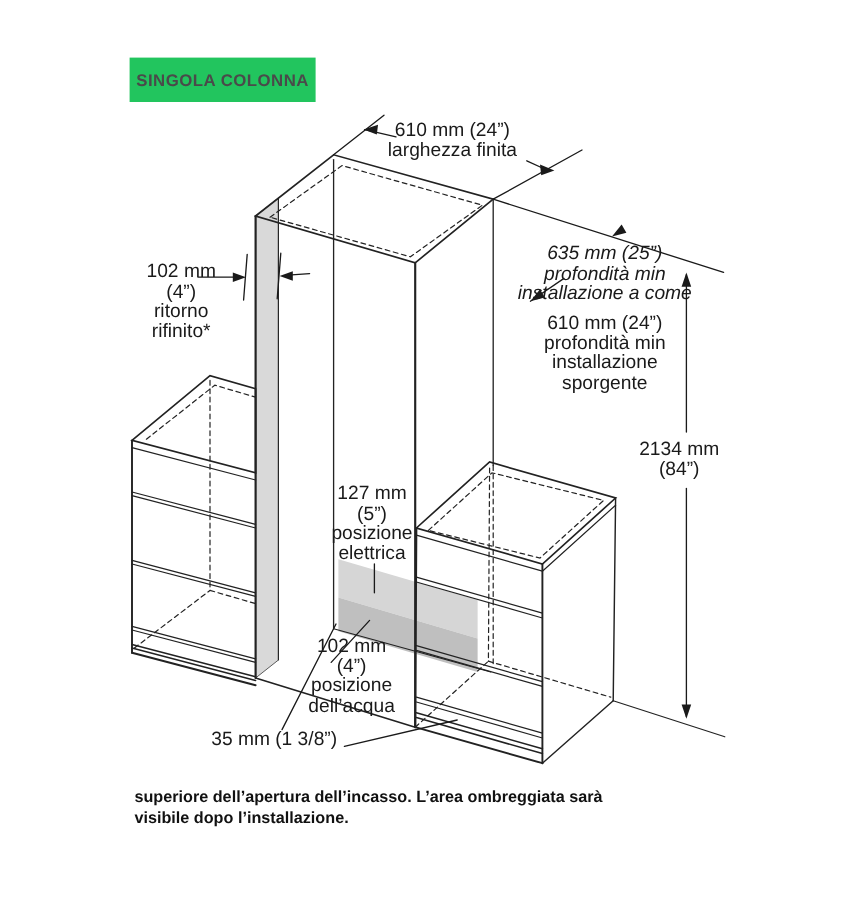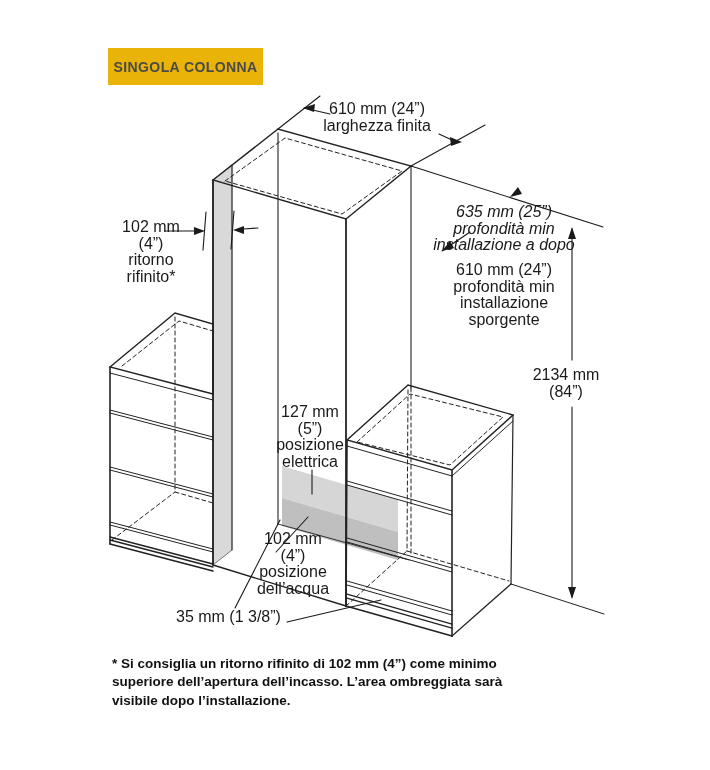--- a/index.html
+++ b/index.html
@@ -1,18 +1,18 @@
 <!DOCTYPE html>
 <html><head>
 <meta charset="utf-8">
 <style>
   html,body{margin:0;padding:0;background:#fff;}
   .canvas{position:relative;width:710px;height:770px;background:#ffffff;overflow:hidden;
           font-family:"Liberation Sans","DejaVu Sans",sans-serif;color:#1a1a1a;}
-  .badge{position:absolute;left:108px;top:48px;width:155px;height:37px;background:#eab308;
+  .badge{position:absolute;left:108px;top:48px;width:155px;height:37px;background:#22c55e;
          display:flex;align-items:center;justify-content:center;font-size:14px;font-weight:700;
          letter-spacing:.4px;color:#4a4a4a;}
   svg{position:absolute;left:0;top:0;}
   .lbl{position:absolute;text-align:center;font-size:16px;line-height:16.5px;color:#1a1a1a;}
   .lbl span{display:block;}
   .lbl-left{text-align:left;}
   .footnote{position:absolute;left:112px;top:655px;width:460px;font-size:13.5px;font-weight:700;
             line-height:18.3px;color:#111;}
   .footnote span{display:block;}
 </style>
@@ -154,21 +154,21 @@
   <div class="lbl" style="left:103px;top:219px;width:96px;">
     <span>102 mm</span>
     <span>(4”)</span>
     <span>ritorno</span>
     <span>rifinito*</span>
   </div>
 
   <div class="lbl" style="left:430px;top:204px;width:148px;font-style:italic;">
     <span>635 mm (25”)</span>
     <span>profondità min</span>
-    <span>installazione a dopo</span>
+    <span>installazione a come</span>
   </div>
 
   <div class="lbl" style="left:430px;top:262px;width:148px;">
     <span>610 mm (24”)</span>
     <span>profondità min</span>
     <span>installazione</span>
     <span>sporgente</span>
   </div>
 
   <div class="lbl" style="left:516px;top:367px;width:100px;">
@@ -188,18 +188,17 @@
     <span>(4”)</span>
     <span>posizione</span>
     <span>dell’acqua</span>
   </div>
 
   <div class="lbl lbl-left" style="left:176px;top:609px;width:130px;">
     <span>35 mm (1 3/8”)</span>
   </div>
 
   <div class="footnote">
-    <span>* Si consiglia un ritorno rifinito di 102 mm (4”) come minimo</span>
     <span>superiore dell’apertura dell’incasso. L’area ombreggiata sarà</span>
     <span>visibile dopo l’installazione.</span>
   </div>
 
 </div>
 
 </body></html>

